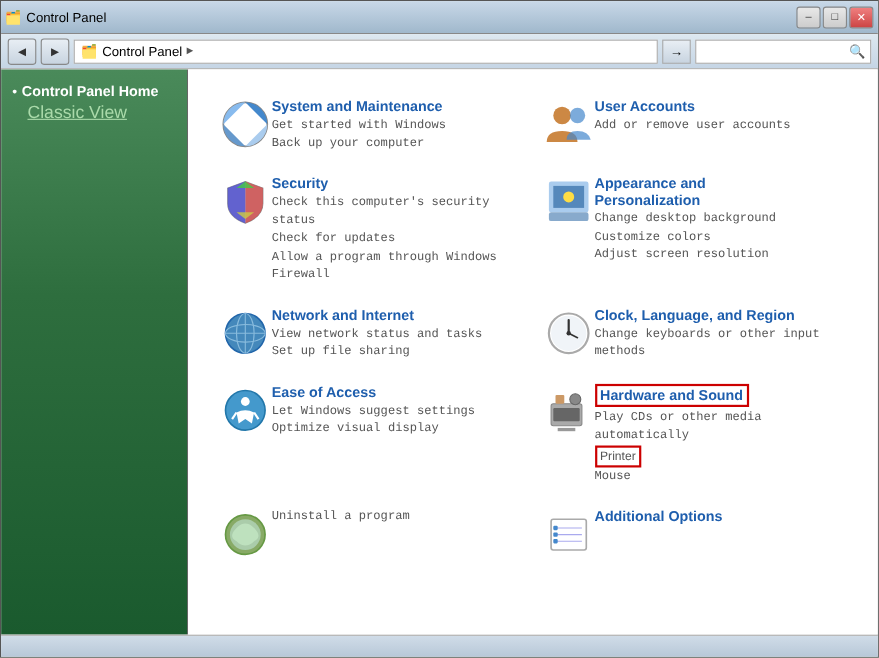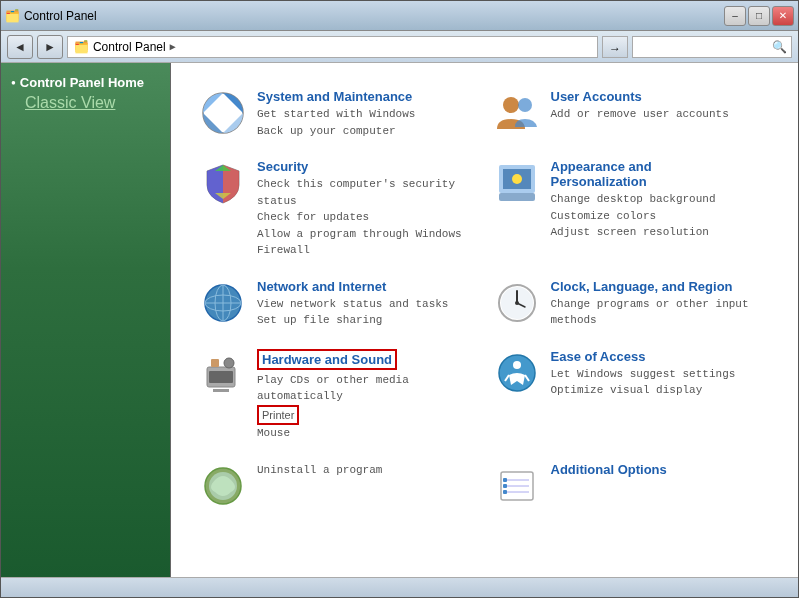--- a/index.html
+++ b/index.html
@@ -185,21 +185,20 @@
     .categories-grid {
       display: grid;
       grid-template-columns: 1fr 1fr;
       gap: 0;
     }
 
     .category-item {
       display: flex;
       align-items: flex-start;
       padding: 10px 8px;
-      gap: 10px;
       cursor: pointer;
     }
 
     .category-icon {
       width: 48px;
       height: 48px;
       flex-shrink: 0;
       display: flex;
       align-items: center;
       justify-content: center;
@@ -394,56 +393,56 @@
             <svg width="44" height="44" viewBox="0 0 44 44">
               <circle cx="22" cy="22" r="18" fill="#fff" stroke="#aaa" stroke-width="2"></circle>
               <circle cx="22" cy="22" r="16" fill="#f0f4f8"></circle>
               <line x1="22" y1="22" x2="22" y2="10" stroke="#333" stroke-width="2" stroke-linecap="round"></line>
               <line x1="22" y1="22" x2="30" y2="26" stroke="#333" stroke-width="1.5" stroke-linecap="round"></line>
               <circle cx="22" cy="22" r="2" fill="#333"></circle>
             </svg>
           </div>
           <div class="category-text">
             <div class="category-title">Clock, Language, and Region</div>
-            <span class="category-link">Change programs or other input methods</span>
+            <span class="category-link">Change keyboards or other input methods</span>
+          </div>
+        </div>
+
+        <div class="category-item">
+          <div class="category-icon">
+            <svg width="44" height="44" viewBox="0 0 44 44">
+              <circle cx="22" cy="22" r="18" fill="#4499cc" stroke="#2277aa" stroke-width="1.5"></circle>
+              <circle cx="22" cy="14" r="4" fill="#fff"></circle>
+              <path d="M14 24 Q22 20 30 24 L28 34 L22 30 L16 34 Z" fill="#fff"></path>
+              <line x1="14" y1="24" x2="10" y2="30" stroke="#fff" stroke-width="2"></line>
+              <line x1="30" y1="24" x2="34" y2="30" stroke="#fff" stroke-width="2"></line>
+            </svg>
+          </div>
+          <div class="category-text">
+            <div class="category-title">Ease of Access</div>
+            <span class="category-link">Let Windows suggest settings</span>
+            <span class="category-link">Optimize visual display</span>
           </div>
         </div>
 
         <div class="category-item">
           <div class="category-icon">
             <svg width="44" height="44" viewBox="0 0 44 44">
               <rect x="6" y="16" width="28" height="20" fill="#aaa" rx="2" stroke="#888" stroke-width="1"></rect>
               <rect x="10" y="8" width="8" height="8" fill="#cc9966" rx="1"></rect>
               <circle cx="28" cy="12" r="5" fill="#888" stroke="#666" stroke-width="1"></circle>
               <rect x="8" y="20" width="24" height="12" fill="#666" rx="1"></rect>
               <rect x="12" y="38" width="16" height="3" fill="#999"></rect>
             </svg>
           </div>
           <div class="category-text">
             <div class="hardware-title">Hardware and Sound</div>
             <span class="category-link">Play CDs or other media automatically</span>
             <span class="printer-link">Printer</span>
             <span class="category-link">Mouse</span>
-          </div>
-        </div>
-
-        <div class="category-item">
-          <div class="category-icon">
-            <svg width="44" height="44" viewBox="0 0 44 44">
-              <circle cx="22" cy="22" r="18" fill="#4499cc" stroke="#2277aa" stroke-width="1.5"></circle>
-              <circle cx="22" cy="14" r="4" fill="#fff"></circle>
-              <path d="M14 24 Q22 20 30 24 L28 34 L22 30 L16 34 Z" fill="#fff"></path>
-              <line x1="14" y1="24" x2="10" y2="30" stroke="#fff" stroke-width="2"></line>
-              <line x1="30" y1="24" x2="34" y2="30" stroke="#fff" stroke-width="2"></line>
-            </svg>
-          </div>
-          <div class="category-text">
-            <div class="category-title">Ease of Access</div>
-            <span class="category-link">Let Windows suggest settings</span>
-            <span class="category-link">Optimize visual display</span>
           </div>
         </div>
 
         <div class="category-item">
           <div class="category-icon">
             <svg width="44" height="44" viewBox="0 0 44 44">
               <circle cx="22" cy="22" r="18" fill="#88aa66" stroke="#669944" stroke-width="1.5"></circle>
               <ellipse cx="22" cy="22" rx="14" ry="14" fill="#aaccaa"></ellipse>
               <path d="M14 16 Q22 8 30 16 Q38 24 30 28 Q22 36 14 28 Q6 24 14 16 Z" fill="#cceecc" opacity="0.6"></path>
             </svg>

